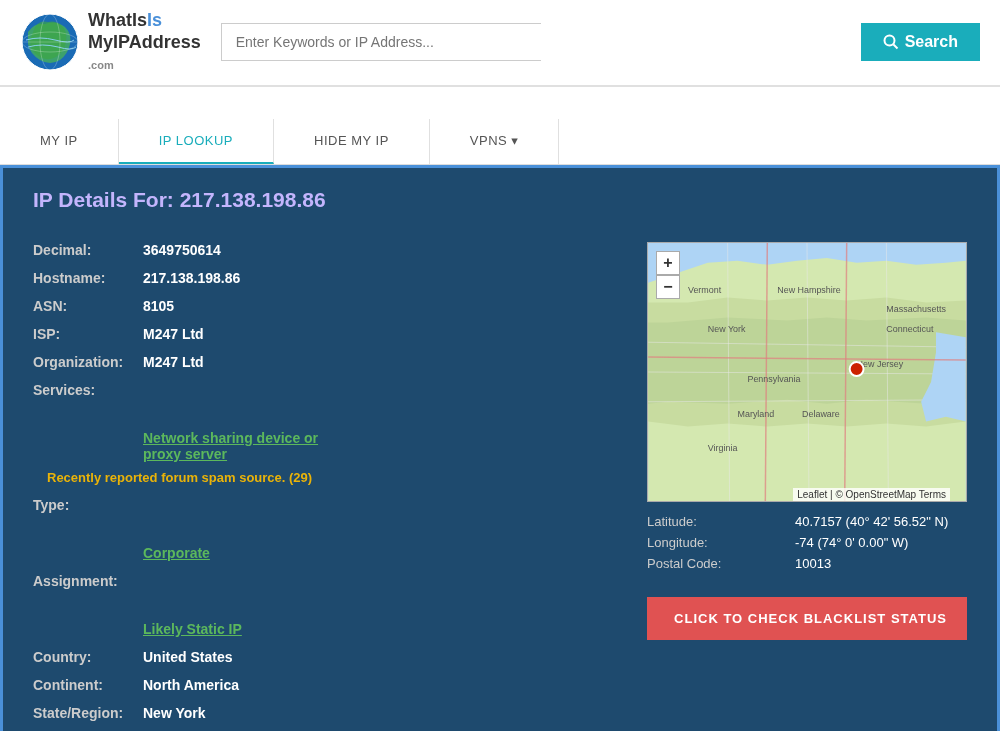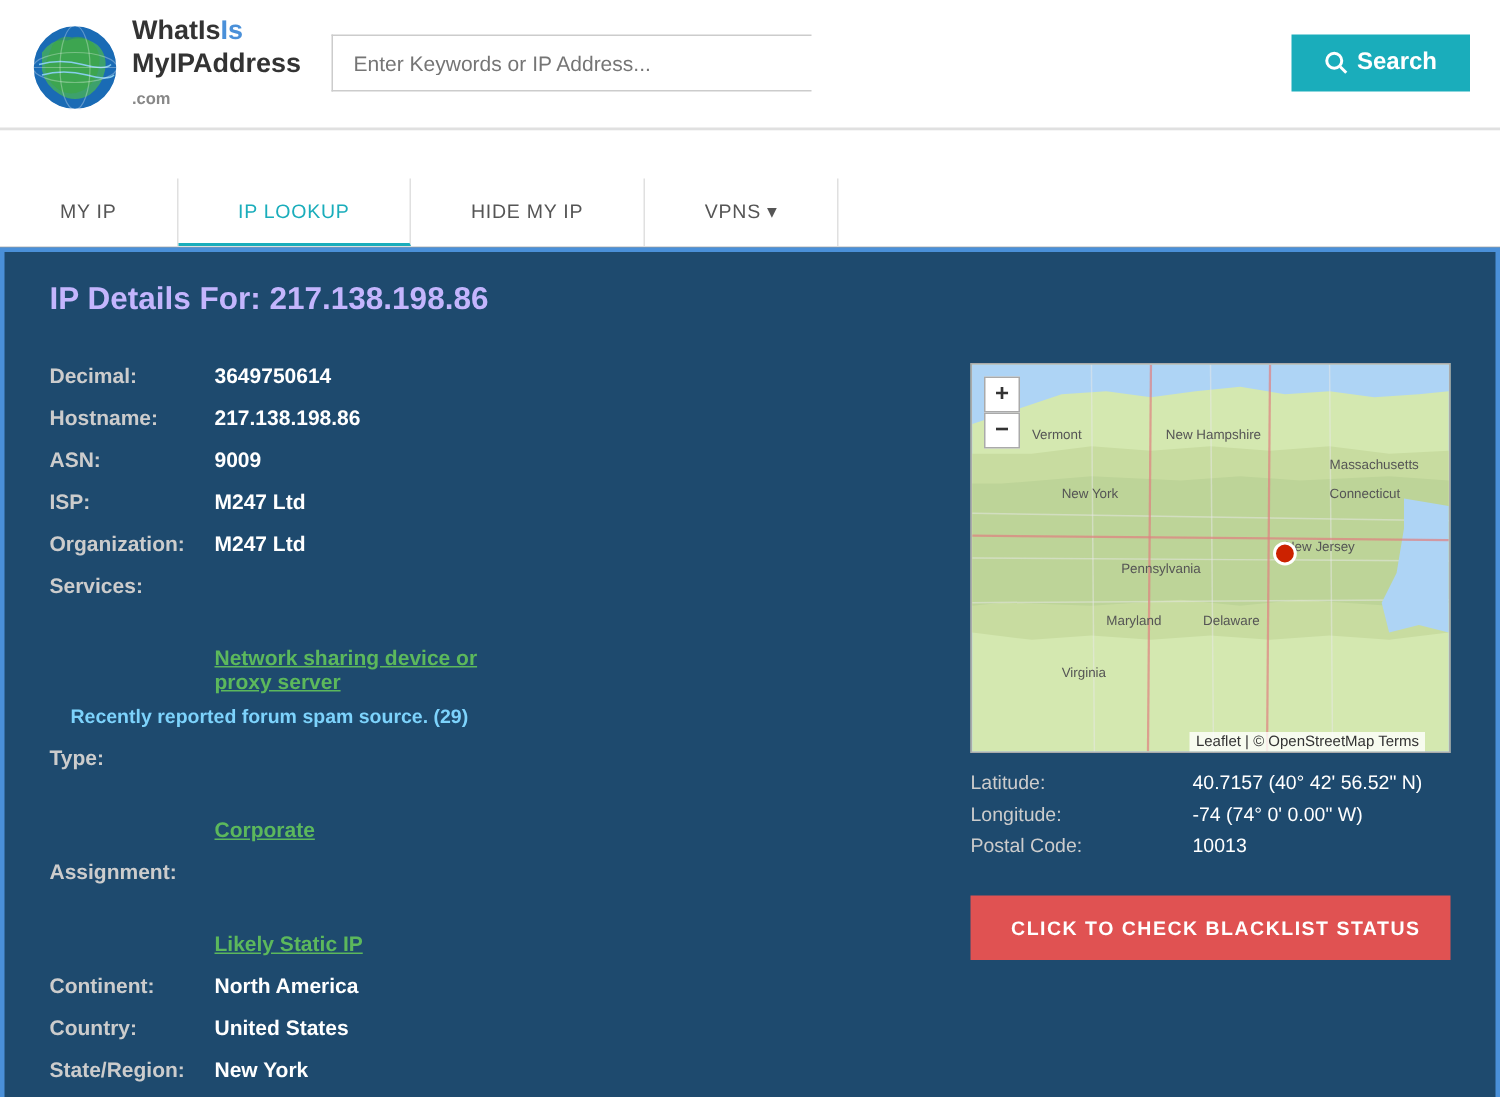--- a/index.html
+++ b/index.html
@@ -9,21 +9,21 @@
     .header {
       background: #fff;
       border-bottom: 2px solid #e0e0e0;
       padding: 10px 20px;
       display: flex;
       align-items: center;
       gap: 20px;
     }
     .logo-area {
       display: flex;
-      align-items: flex-end;
+      align-items: center;
       gap: 8px;
     }
     .logo-globe {
       width: 60px;
       height: 60px;
     }
     .logo-text {
       font-size: 18px;
       font-weight: bold;
       color: #333;
@@ -126,21 +126,21 @@
       color: #5cb85c;
       text-decoration: underline;
       cursor: pointer;
       margin-top: 48px;
     }
     .services-block {
       display: flex;
       flex-direction: column;
     }
     .spam-notice {
-      color: #7dd3fc;
+      color: #eab308;
       font-size: 13px;
       font-weight: bold;
       margin-bottom: 12px;
       margin-top: -4px;
       padding-left: 14px;
     }
 
     
     .right-panel {
       width: 320px;
@@ -291,21 +291,21 @@
         <span class="info-value">3649750614</span>
       </div>
 
       <div class="info-row">
         <span class="info-label">Hostname:</span>
         <span class="info-value">217.138.198.86</span>
       </div>
 
       <div class="info-row">
         <span class="info-label">ASN:</span>
-        <span class="info-value">9009</span>
+        <span class="info-value">8105</span>
       </div>
 
       <div class="info-row">
         <span class="info-label">ISP:</span>
         <span class="info-value">M247 Ltd</span>
       </div>
 
       <div class="info-row">
         <span class="info-label">Organization:</span>
         <span class="info-value">M247 Ltd</span>
@@ -324,27 +324,27 @@
         <span class="info-label">Type:</span>
         <a class="info-value green-link" href="#">Corporate</a>
       </div>
 
       <div class="info-row">
         <span class="info-label">Assignment:</span>
         <a class="info-value green-link" href="#">Likely Static IP</a>
       </div>
 
       <div class="info-row">
+        <span class="info-label">Country:</span>
+        <span class="info-value">United States</span>
+      </div>
+
+      <div class="info-row">
         <span class="info-label">Continent:</span>
         <span class="info-value">North America</span>
-      </div>
-
-      <div class="info-row">
-        <span class="info-label">Country:</span>
-        <span class="info-value">United States</span>
       </div>
 
       <div class="info-row">
         <span class="info-label">State/Region:</span>
         <span class="info-value">New York</span>
       </div>
 
       <div class="info-row">
         <span class="info-label">City:</span>
         <span class="info-value">New York</span>

